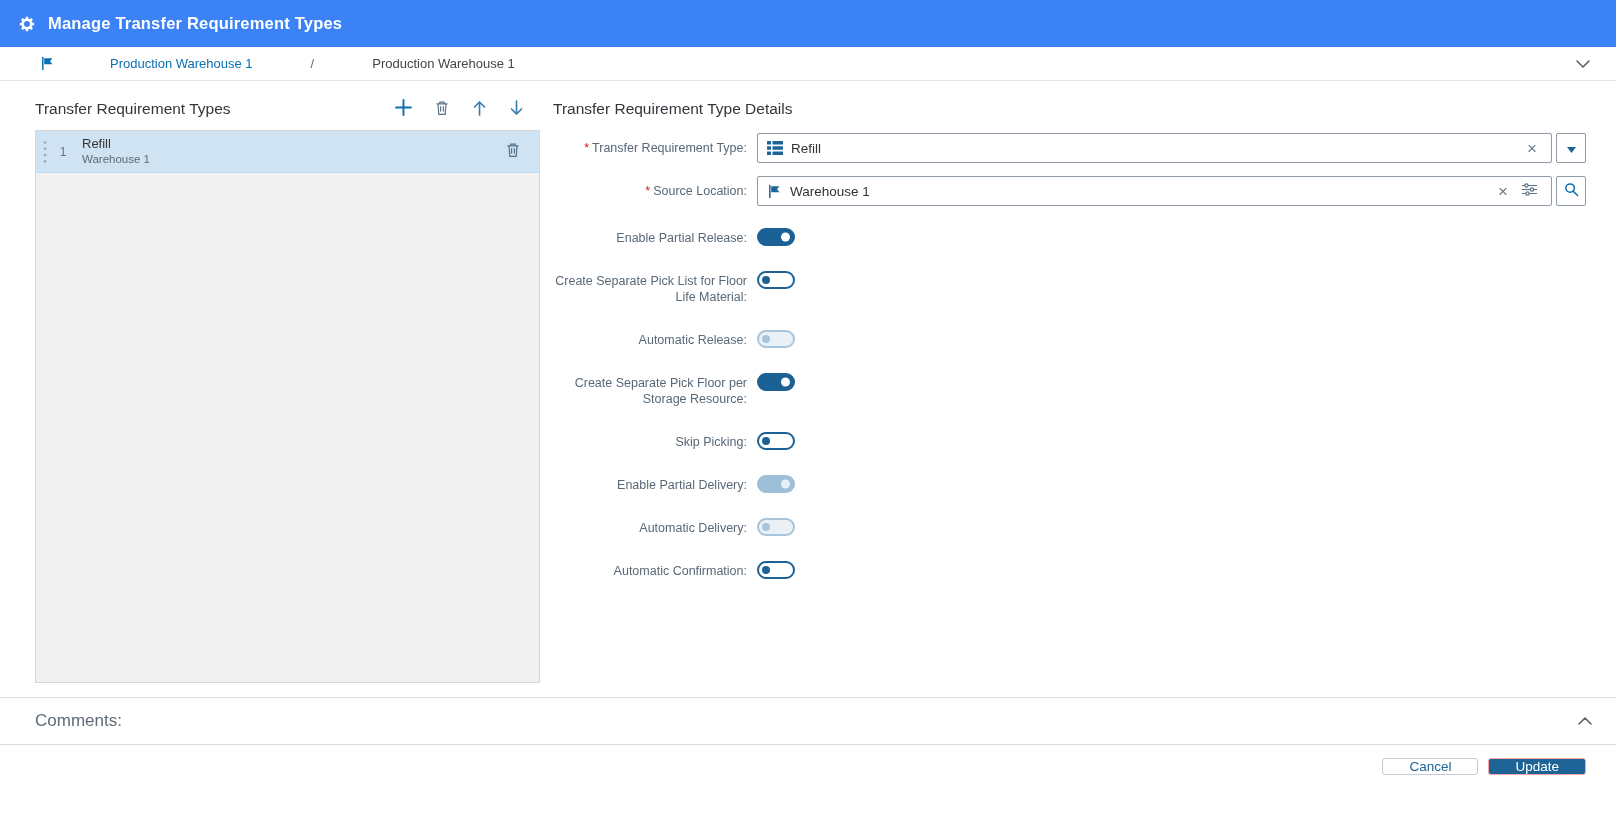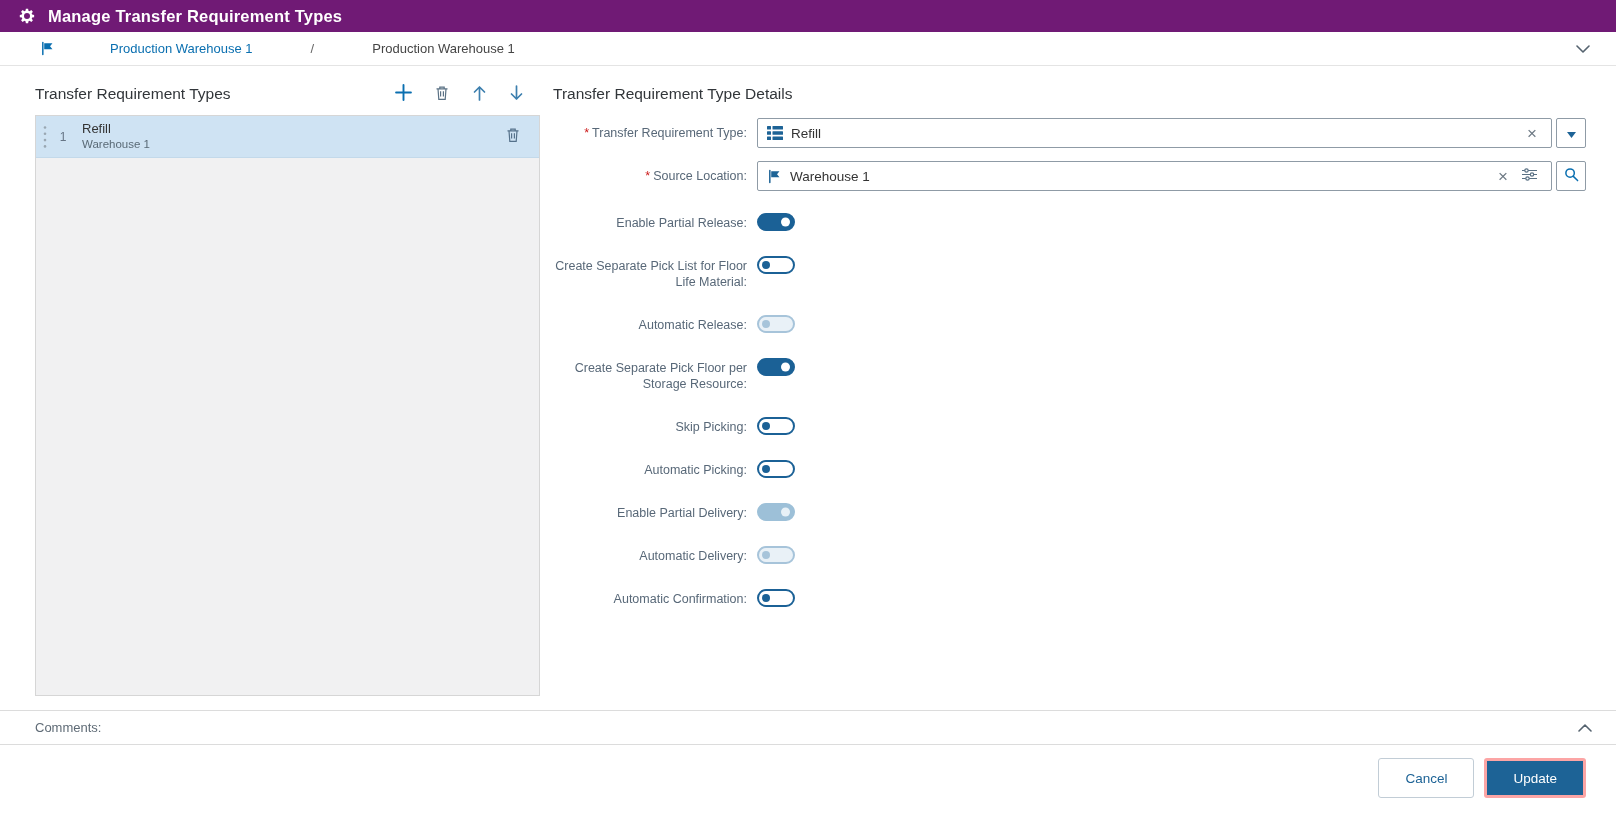--- a/index.html
+++ b/index.html
@@ -4,21 +4,21 @@
 <style>
   * { box-sizing: border-box; margin: 0; padding: 0; }
   html,body { width:1616px; height:827px; }
   body {
     font-family: "Liberation Sans", sans-serif;
     background:#fff; color:#333;
     display:flex; flex-direction:column; overflow:hidden;
   }
 
   
-  .titlebar { flex:none; height:32px; background:#701a75; display:flex; align-items:center; padding:0 18px; }
+  .titlebar { flex:none; height:47px; background:#3b82f6; display:flex; align-items:center; padding:0 18px; }
   .titlebar .appicon { display:flex; margin-right:12px; }
   .titlebar h1 { color:#fff; font-size:16.5px; font-weight:600; letter-spacing:.2px; }
 
   
   .breadcrumb { flex:none; height:34px; border-bottom:1px solid #e4e4e4; display:flex; align-items:center; padding:0 22px 0 40px; font-size:13px;gap:48px; }
   .breadcrumb .bc-icon { display:flex; margin-right:7px; }
   .breadcrumb a { color:#0a6fb0; text-decoration:none; cursor:pointer; }
   .breadcrumb .sep { margin:0 10px; color:#666; }
   .breadcrumb .current { color:#454545; }
   .breadcrumb .bc-chev { margin-left:auto; display:flex; cursor:pointer; padding:4px; }
@@ -65,28 +65,28 @@
   .switch { width:38px; height:18px; flex:none; border:2px solid #1b6196; border-radius:10px; background:#fff; position:relative; cursor:pointer; }
   .switch .knob { position:absolute; top:50%; transform:translateY(-50%); left:3px; width:8px; height:8px; border-radius:50%; background:#1b6196; }
   .switch.on { background:#1b6196; }
   .switch.on .knob { left:auto; right:3px; width:9px; height:9px; background:#fff; }
   .switch.off.disabled { border-color:#a7c4da; background:#e9f1f7; cursor:default; }
   .switch.off.disabled .knob { background:#a7c4da; }
   .switch.on.disabled { background:#9dc0d8; border-color:#9dc0d8; cursor:default; }
   .switch.on.disabled .knob { background:#e8f1f7; }
 
   
-  .comments { flex:none; height:35px; border-top:1px solid #dcdcdc; border-bottom:1px solid #dcdcdc; display:flex; align-items:center; padding:0 20px 0 35px; font-size:13px; color:#5f6b76;justify-content:center; }
+  .comments { flex:none; height:48px; border-top:1px solid #dcdcdc; border-bottom:1px solid #dcdcdc; display:flex; align-items:center; padding:0 20px 0 35px; font-size:17px; color:#5f6b76;justify-content:center; }
   .comments .cm-chev { margin-left:auto; display:flex; cursor:pointer; padding:4px; }
 
   
   .footerbar { flex:none; height:82px; display:flex; justify-content:flex-end; align-items:flex-start; padding:13px 30px 0 0; gap:10px; }
-  .btn { height:40px; border-radius:3px; font-family:inherit; font-size:13.5px; padding:0 26px; cursor:pointer; }
+  .btn { height:17px; border-radius:3px; font-family:inherit; font-size:13.5px; padding:0 26px; cursor:pointer; }
   .btn-cancel { background:#fff; border:1px solid #c2cdd6; color:#1d6396; }
-  .btn-update { background:#1d6396; border:3px solid #fca5a5; color:#fff; }
+  .btn-update { background:#1d6396; border:1px solid #fca5a5; color:#fff; }
 </style>
 </head>
 <body>
 
 <header class="titlebar">
   <span class="appicon">
     <svg width="18" height="18" viewBox="0 0 24 24">
         <path fill="#fff" fill-rule="evenodd" d="M12 8a4 4 0 1 0 0 8 4 4 0 0 0 0-8zm9.5 5.5v-3l-2.7-.5a7 7 0 0 0-.6-1.5l1.6-2.3-2.1-2.1-2.3 1.6c-.5-.3-1-.5-1.5-.6L13.5 2.4h-3l-.5 2.7c-.5.1-1 .3-1.5.6L6.2 4.1 4.1 6.2l1.6 2.3c-.3.5-.5 1-.6 1.5l-2.7.5v3l2.7.5c.1.5.3 1 .6 1.5l-1.6 2.3 2.1 2.1 2.3-1.6c.5.3 1 .5 1.5.6l.5 2.7h3l.5-2.7c.5-.1 1-.3 1.5-.6l2.3 1.6 2.1-2.1-1.6-2.3c.3-.5.5-1 .6-1.5l2.7-.5z"></path>
       </svg>
   </span>
@@ -270,26 +270,20 @@
           </div>
       </div>
 
       <div class="toggle-row">
         <div class="row-label">Skip Picking:</div>
         <div class="switch off">
             <span class="knob"></span>
           </div>
       </div>
 
-      <div class="toggle-row">
-        <div class="row-label">Automatic Picking:</div>
-        <div class="switch off">
-            <span class="knob"></span>
-          </div>
-      </div>
 
       <div class="toggle-row">
         <div class="row-label">Enable Partial Delivery:</div>
         <div class="switch on disabled">
             <span class="knob"></span>
           </div>
       </div>
 
       <div class="toggle-row">
         <div class="row-label">Automatic Delivery:</div>

